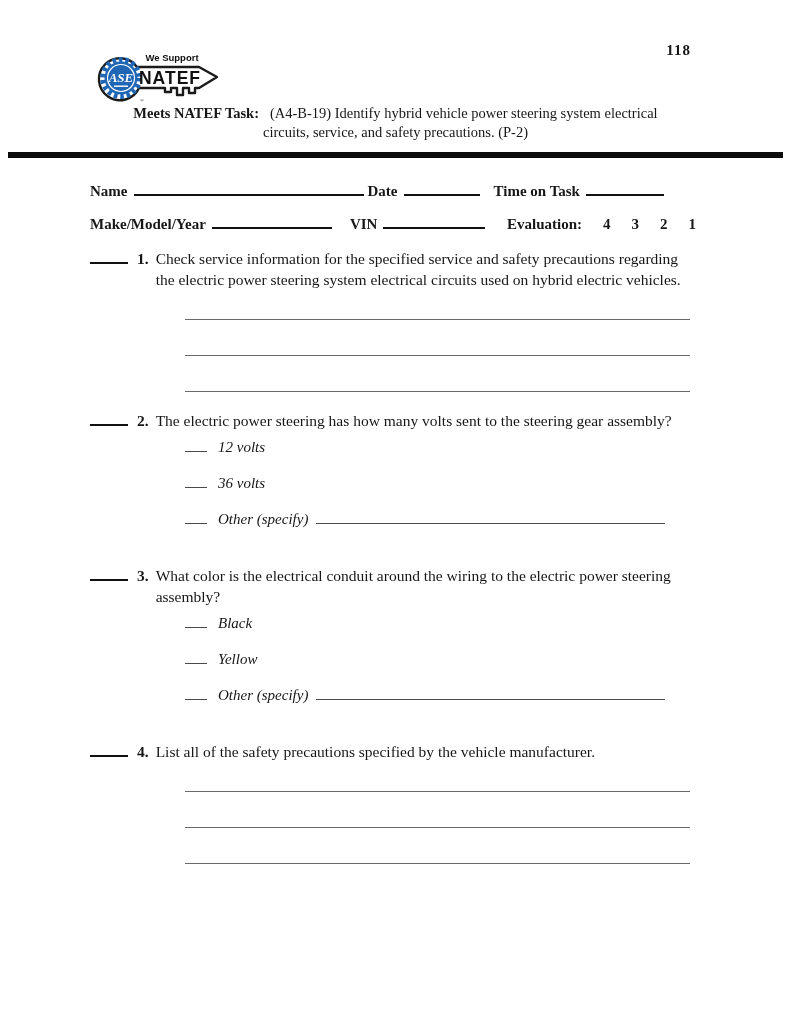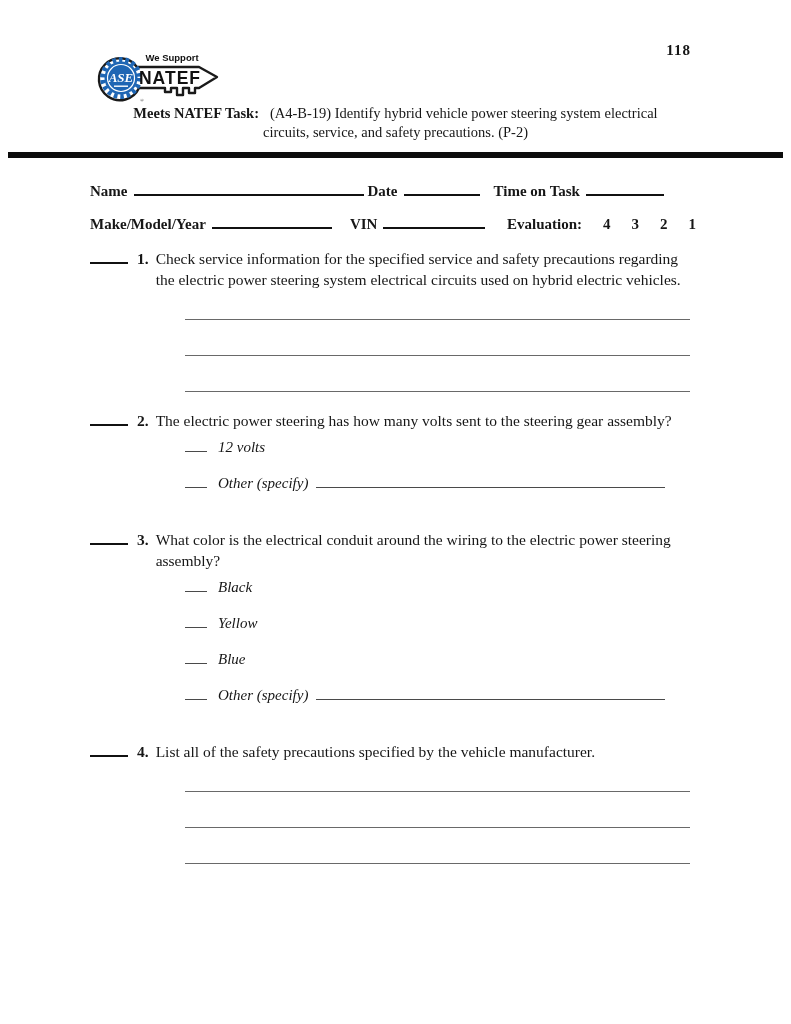--- a/index.html
+++ b/index.html
@@ -123,43 +123,43 @@
           <span class="q-num">2.</span>
           <div class="q-text">The electric power steering has how many volts sent to the steering gear assembly?</div>
         </div>
         <div class="opts">
           <div class="opt-row">
             <span class="opt-blank"></span>
             <span class="opt-label">12 volts</span>
           </div>
           <div class="opt-row">
             <span class="opt-blank"></span>
+            <span class="opt-label">36 volts</span>
+          </div>
+          <div class="opt-row">
+            <span class="opt-blank"></span>
             <span class="opt-label">Other (specify)</span>
             <span class="specify-line"></span>
           </div>
         </div>
       </div>
       <div class="q-block">
         <div class="q-row">
           <span class="q-blank"></span>
           <span class="q-num">3.</span>
           <div class="q-text">What color is the electrical conduit around the wiring to the electric power steering assembly?</div>
         </div>
         <div class="opts">
           <div class="opt-row">
             <span class="opt-blank"></span>
             <span class="opt-label">Black</span>
           </div>
           <div class="opt-row">
             <span class="opt-blank"></span>
             <span class="opt-label">Yellow</span>
-          </div>
-          <div class="opt-row">
-            <span class="opt-blank"></span>
-            <span class="opt-label">Blue</span>
           </div>
           <div class="opt-row">
             <span class="opt-blank"></span>
             <span class="opt-label">Other (specify)</span>
             <span class="specify-line"></span>
           </div>
         </div>
       </div>
       <div class="q-block">
         <div class="q-row">

